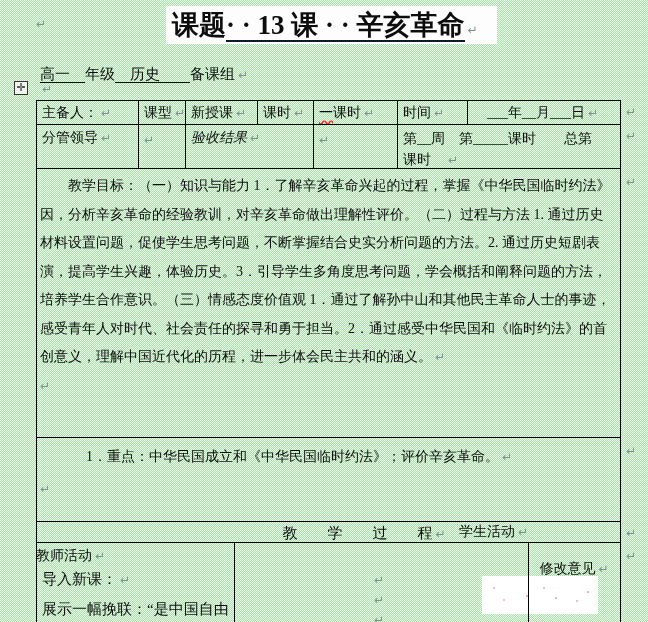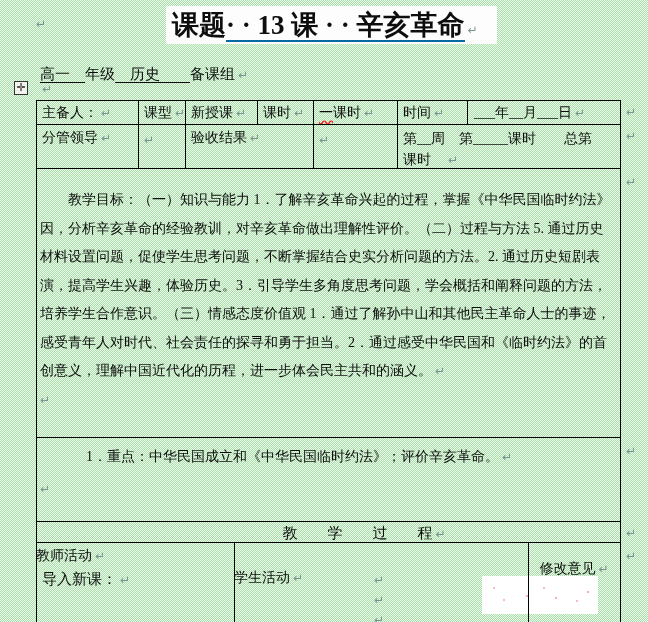--- a/index.html
+++ b/index.html
@@ -17,21 +17,21 @@
   .t { position:absolute; font-size:14px; white-space:nowrap; line-height:20px; }
   .p { color:#7d9290; font-size:12px; font-family:"DejaVu Sans",sans-serif; padding-left:3px; }
   .p.alone { padding-left:0; }
   .u { border-bottom:1px solid #0d0d0d; }
   .wavy { text-decoration:underline wavy #ff2222; text-decoration-skip-ink:none; text-underline-offset:3px; }
   .hl,.vl { position:absolute; background:#000; z-index:3; }
   .hl { height:1px; } .vl { width:1px; }
   .title-box { position:absolute; left:166px; top:6px; width:331px; height:38px;
     background:#fdfdfd; font-size:27px; font-weight:bold; line-height:38px;
     white-space:nowrap; padding-left:6px; }
-  .title-box .u { border-bottom:2px solid #0369a1; }
+  .title-box .u { border-bottom:2px solid #0f172a; }
   .subtitle { position:absolute; left:40px; top:60px; font-size:15px; line-height:28px; white-space:nowrap; }
   .handle { position:absolute; left:14px; top:81px; width:14px; height:14px;
     border:1px solid #333; background:#f2f2ee; color:#222; font-size:11px;
     line-height:12px; text-align:center; font-family:"DejaVu Sans",sans-serif; z-index:4; }
   .obj-line { white-space:nowrap; }
   .watermark { position:absolute; left:482px; top:576px; width:116px; height:38px;
     background-color:#ffffff; z-index:2;
     background-image:
       radial-gradient(circle 2px at 12px 12px,#f6bcc8 60%,transparent 61%),
       radial-gradient(circle 2px at 22px 24px,#f6bcc8 60%,transparent 61%),
@@ -93,69 +93,72 @@
   </div>
   <div class="t" style="left:263px; top:103px;">
     <span>课时</span><span class="p">↵</span>
   </div>
   <div class="t" style="left:319px; top:103px;">
     <span class="wavy">一</span><span>课时</span><span class="p">↵</span>
   </div>
   <div class="t" style="left:403px; top:103px;">
     <span>时间</span><span class="p">↵</span>
   </div>
-  <div class="t" style="left:474px; top:103px;">
+  <div class="t" style="left:487px; top:103px;">
     <span>___年__月___日</span><span class="p">↵</span>
   </div>
 
   <div class="t" style="left:42px; top:128px;">
     <span>分管领导</span><span class="p">↵</span>
   </div>
   <span class="t p alone" style="left:144px; top:130px;">↵</span>
-  <div class="t" style="left:191px; top:128px;">
+  <div class="t" style="left:191px; top:128px;font-style:italic;">
     <span>验收结果</span><span class="p">↵</span>
   </div>
   <span class="t p alone" style="left:319px; top:130px;">↵</span>
   <div class="t" style="left:403px; top:128px; line-height:21px;">
     <div>第__周　第_____课时　　总第</div>
     <div><span>课时　</span><span class="p">↵</span></div>
   </div>
 
-  <div class="t" style="left:40px; top:172px; width:578px; line-height:28.5px; font-size:14px;margin-top:14px;">
+  <div class="t" style="left:40px; top:172px; width:578px; line-height:28.5px; font-size:14px;">
     <div class="obj-line" style="text-indent:28px;">教学目标：（一）知识与能力 1．了解辛亥革命兴起的过程，掌握《中华民国临时约法》</div>
-    <div class="obj-line">因，分析辛亥革命的经验教训，对辛亥革命做出理解性评价。（二）过程与方法 5. 通过历史</div>
+    <div class="obj-line">因，分析辛亥革命的经验教训，对辛亥革命做出理解性评价。（二）过程与方法 1. 通过历史</div>
     <div class="obj-line">材料设置问题，促使学生思考问题，不断掌握结合史实分析问题的方法。2. 通过历史短剧表</div>
     <div class="obj-line">演，提高学生兴趣，体验历史。3．引导学生多角度思考问题，学会概括和阐释问题的方法，</div>
     <div class="obj-line">培养学生合作意识。（三）情感态度价值观 1．通过了解孙中山和其他民主革命人士的事迹，</div>
     <div class="obj-line">感受青年人对时代、社会责任的探寻和勇于担当。2．通过感受中华民国和《临时约法》的首</div>
     <div class="obj-line"><span>创意义，理解中国近代化的历程，进一步体会民主共和的涵义。</span><span class="p">↵</span></div>
     <div class="obj-line"><span class="p alone">↵</span></div>
   </div>
 
   <div class="t" style="left:40px; top:441px; line-height:32px; font-size:14px;">
     <div style="padding-left:46px;"><span>1．重点：中华民国成立和《中华民国临时约法》；评价辛亥革命。</span><span class="p">↵</span></div>
     <div><span class="p alone">↵</span></div>
   </div>
 
   <div class="t" style="left:36px; top:523px; width:584px; text-align:center; font-size:15px;margin-left:36px;">
     <span>教　　学　　过　　程</span><span class="p">↵</span>
   </div>
 
   <div class="t" style="left:36px; top:546px; width:198px; text-align:left;">
     <span>教师活动</span><span class="p">↵</span>
   </div>
-  <div class="t" style="left:234px; top:568px; width:294px; text-align:left;">
+  <div class="t" style="left:234px; top:522px; width:294px; text-align:right;">
     <span>学生活动</span><span class="p">↵</span>
   </div>
   <div class="t" style="left:528px; top:559px; width:92px; text-align:center;">
     <span>修改意见</span><span class="p">↵</span>
   </div>
 
   <div class="t" style="left:42px; top:569px; font-size:15px;">
     <span>导入新课：</span><span class="p">↵</span>
+  </div>
+  <div class="t" style="left:42px; top:599px; font-size:15px;">
+    <span>展示一幅挽联：“是中国自由</span>
   </div>
 
   <span class="t p alone" style="left:374px; top:570px;">↵</span>
   <span class="t p alone" style="left:374px; top:590px;">↵</span>
   <span class="t p alone" style="left:374px; top:610px;">↵</span>
 
   <div class="watermark"></div>
 
   <span class="t p alone" style="left:626px; top:102px;">↵</span>
   <span class="t p alone" style="left:626px; top:126px;">↵</span>

